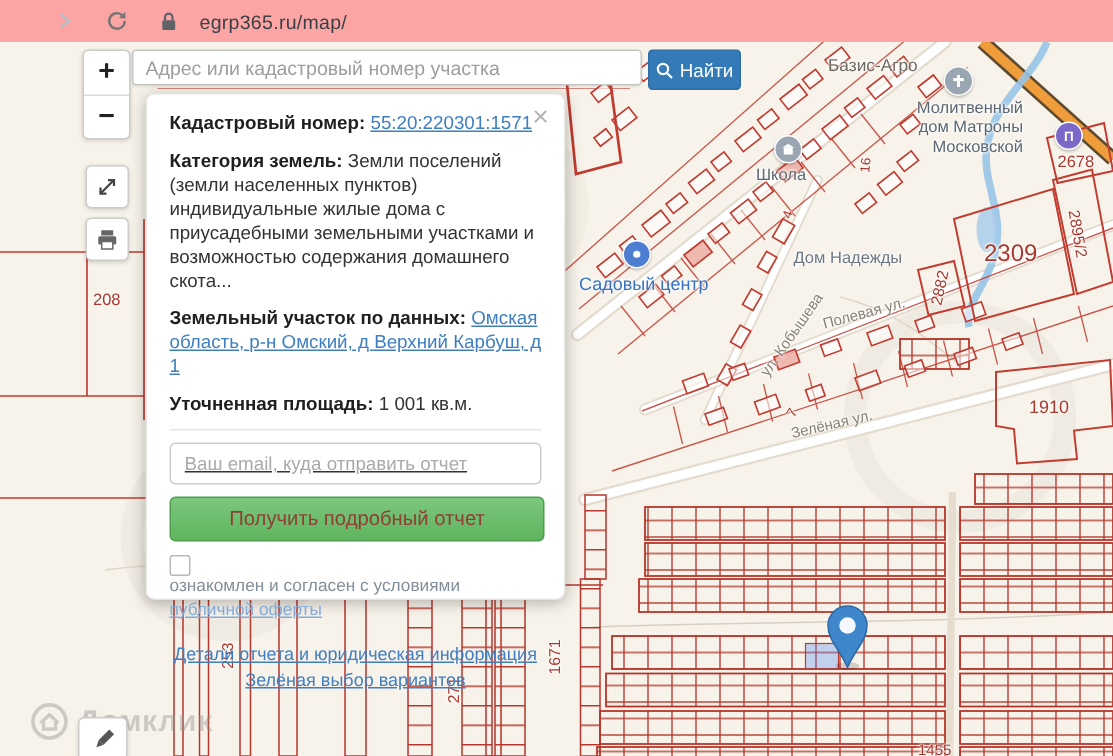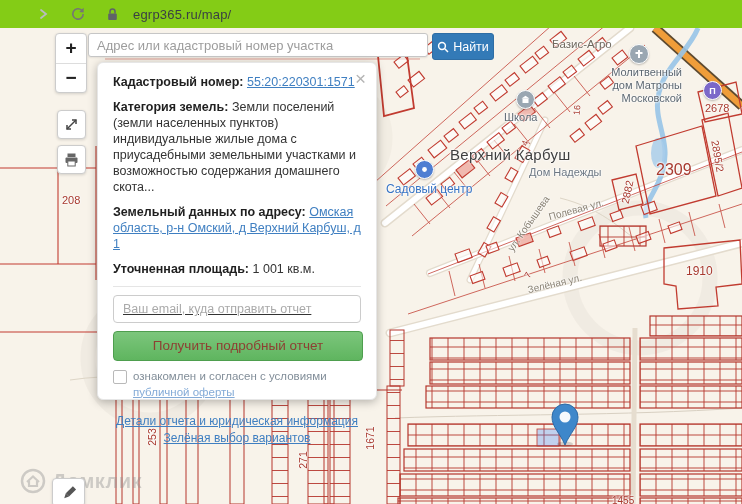--- a/index.html
+++ b/index.html
@@ -1,20 +1,20 @@
 <!DOCTYPE html>
 <html><head>
 <meta charset="utf-8">
 <style>
   html,body{margin:0;padding:0;}
   body{width:742px;height:504px;overflow:hidden;font-family:"Liberation Sans",sans-serif;background:#fff;position:relative;}
   .screen{position:absolute;inset:0;}
 
   
-  .bbar{position:absolute;left:0;top:0;width:742px;height:28px;background:#84cc16;border-bottom:1px solid #ddd;display:flex;align-items:center;}
+  .bbar{position:absolute;left:0;top:0;width:742px;height:28px;background:#fca5a5;border-bottom:1px solid #ddd;display:flex;align-items:center;}
   .bbar .nav{margin-left:36px;display:flex;align-items:center;}
   .bbar .ic{margin-right:20px;display:flex;align-items:center;}
   .url{font-size:13px;color:#3a3f44;letter-spacing:.2px;margin-left:4px;}
 
   
   .map{position:absolute;left:0;top:28px;width:742px;height:476px;background:#f8f3ea;overflow:hidden;}
   .map svg.base{position:absolute;left:0;top:0;z-index:0;}
 
   .ml{position:absolute;z-index:2;white-space:nowrap;text-shadow:0 0 2px #fff,0 0 2px #fff,0 0 3px #fff;}
   .num{color:#a8392e;font-size:10.5px;}
@@ -37,21 +37,21 @@
   
   .popup{position:absolute;left:97px;top:34px;width:280px;height:338px;background:#fff;border:1px solid #e6e6e6;border-radius:6px;box-shadow:0 2px 10px rgba(0,0,0,.28);z-index:8;padding:11px 15px 10px 15px;box-sizing:border-box;font-size:12.5px;line-height:16px;color:#333;}
   .popup b{color:#1f1f1f;}
   .popup a{color:#3f7fc1;text-decoration:underline;cursor:pointer;}
   .pclose{position:absolute;top:6px;right:10px;font-size:19px;color:#b4b4b4;cursor:pointer;line-height:19px;}
   .pblock{margin-bottom:9px;}
   .pdiv{border:none;border-top:1px solid #e5e5e5;margin:8px 0;}
   .pemail{width:100%;height:28px;border:1px solid #ccc;border-radius:4px;padding:0 9px;font-size:12.5px;color:#333;box-sizing:border-box;margin-bottom:8px;text-decoration:underline;}
   .pemail::placeholder{color:#aaa;}
   .pbtn{width:100%;height:28px;background:linear-gradient(#7cc67c,#5fb55f);border:1px solid #4e9e4e;border-radius:4px;color:#8d4033;font-size:13.5px;display:flex;align-items:center;justify-content:center;margin-bottom:8px;cursor:pointer;}
-  .chk{display:flex;font-size:11.5px;line-height:15.5px;color:#828e99;margin-bottom:1px;}
+  .chk{display:flex;font-size:11.5px;line-height:15.5px;color:#828e99;margin-bottom:1px;flex-direction:column;}
   .chk .box{width:12px;height:12px;border:1px solid #b9b9b9;border-radius:2px;background:#fff;margin:1px 6px 0 0;flex-shrink:0;cursor:pointer;}
   .chk a{color:#84abd7;}
   .plinks{text-align:center;margin-top:13px;font-size:12px;line-height:17px;}
 
   
   .pin{position:absolute;left:545px;top:372px;z-index:3;}
 
   
   .wm{position:absolute;left:20px;top:440px;z-index:2;display:flex;align-items:center;gap:6px;opacity:.4;}
   .wm span{font-size:20px;font-weight:bold;color:#8f8f8f;letter-spacing:.5px;}
@@ -256,21 +256,20 @@
         <path d="M702,92 L728,85 L742,160 L718,168 Z"></path>
         <path d="M612,152 L636,146 L643,176 L619,182 Z"></path>
         <path d="M664,220 L740,212 L742,256 L716,259 L718,278 L678,281 L676,258 L664,256 Z"></path>
         <path d="M698,64 L736,54 L742,86 L705,94 Z"></path>
       </g>
       <path d="M378,28 L406,20 L414,80 L384,88 Z" stroke="#c13b30" stroke-width="1.8" fill="none"></path>
 
       <rect x="537" y="401" width="22" height="17" fill="rgba(66,133,244,0.30)" stroke="#bf3b30" stroke-width="0.8"></rect>
     </svg>
 
-    <span class="ml" style="left:450px;top:118px;font-size:15px;color:#3f3f3f;font-weight:500;letter-spacing:.3px;">Верхний Карбуш</span>
     <span class="ml" style="left:552px;top:10px;font-size:11.5px;color:#6f695f;">Базис-Агро</span>
     <span class="ml" style="left:504px;top:83px;font-size:11px;color:#5c6771;">Школа</span>
     <span class="ml" style="left:598px;top:38px;font-size:11px;color:#5c6771;width:84px;text-align:right;white-space:normal;line-height:13px;">Молитвенный дом Матроны Московской</span>
     <span class="ml" style="left:386px;top:154px;font-size:12px;color:#3673c4;">Садовый центр</span>
     <span class="ml" style="left:529px;top:138px;font-size:11px;color:#6d7884;">Дом Надежды</span>
 
     <span class="ml street" style="left:527px;top:250px;transform:rotate(-13deg);">Зелёная ул.</span>
     <span class="ml street" style="left:548px;top:176px;transform:rotate(-15deg);">Полевая ул.</span>
     <span class="ml street" style="left:496px;top:190px;transform:rotate(-55deg);">ул. Кобышева</span>
 
@@ -368,21 +367,21 @@
         <a>55:20:220301:1571</a>
       </div>
 
       <div class="pblock">
         <b>Категория земель:</b>
         <span>Земли поселений (земли населенных пунктов)</span><br>
         <span>индивидуальные жилые дома с приусадебными земельными участками и возможностью содержания домашнего скота...</span>
       </div>
 
       <div class="pblock">
-        <b>Земельный данных по адресу:</b>
+        <b>Земельный участок по данных:</b>
         <a>Омская область, р-н Омский, д Верхний Карбуш, д 1</a>
       </div>
 
       <div class="pblock">
         <b>Уточненная площадь:</b>
         <span>1 001 кв.м.</span>
       </div>
 
       <hr class="pdiv">
 

